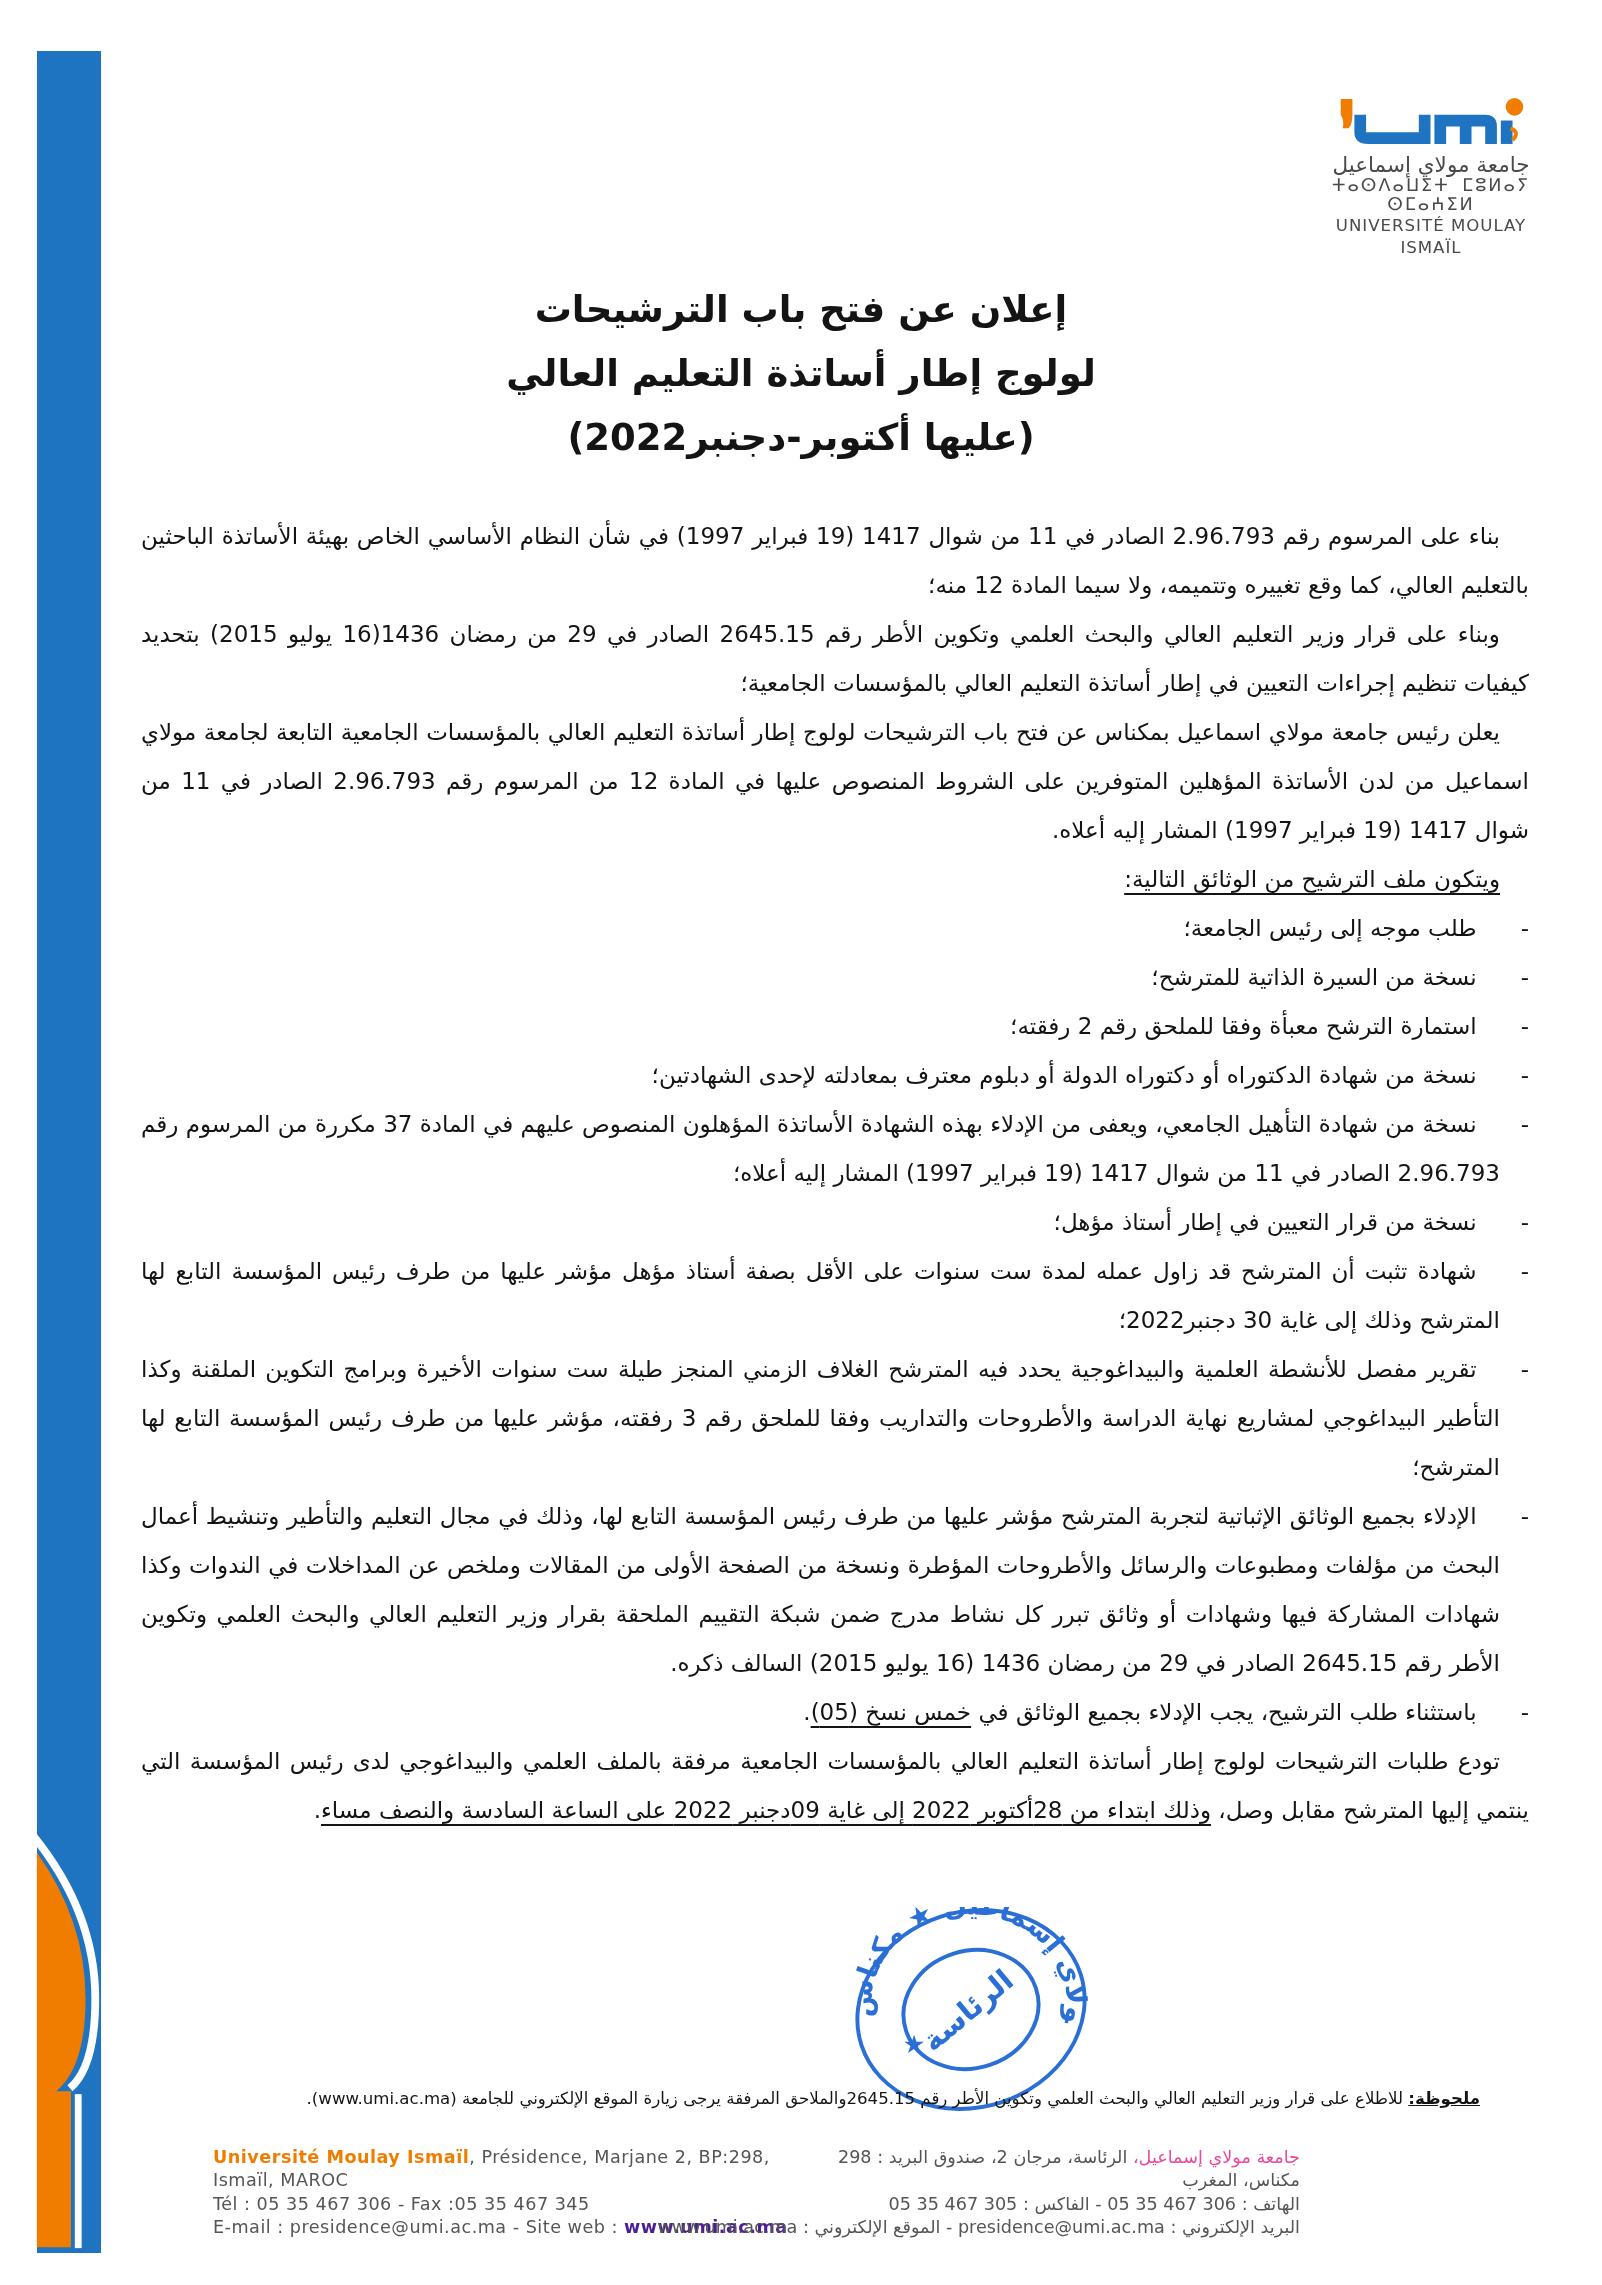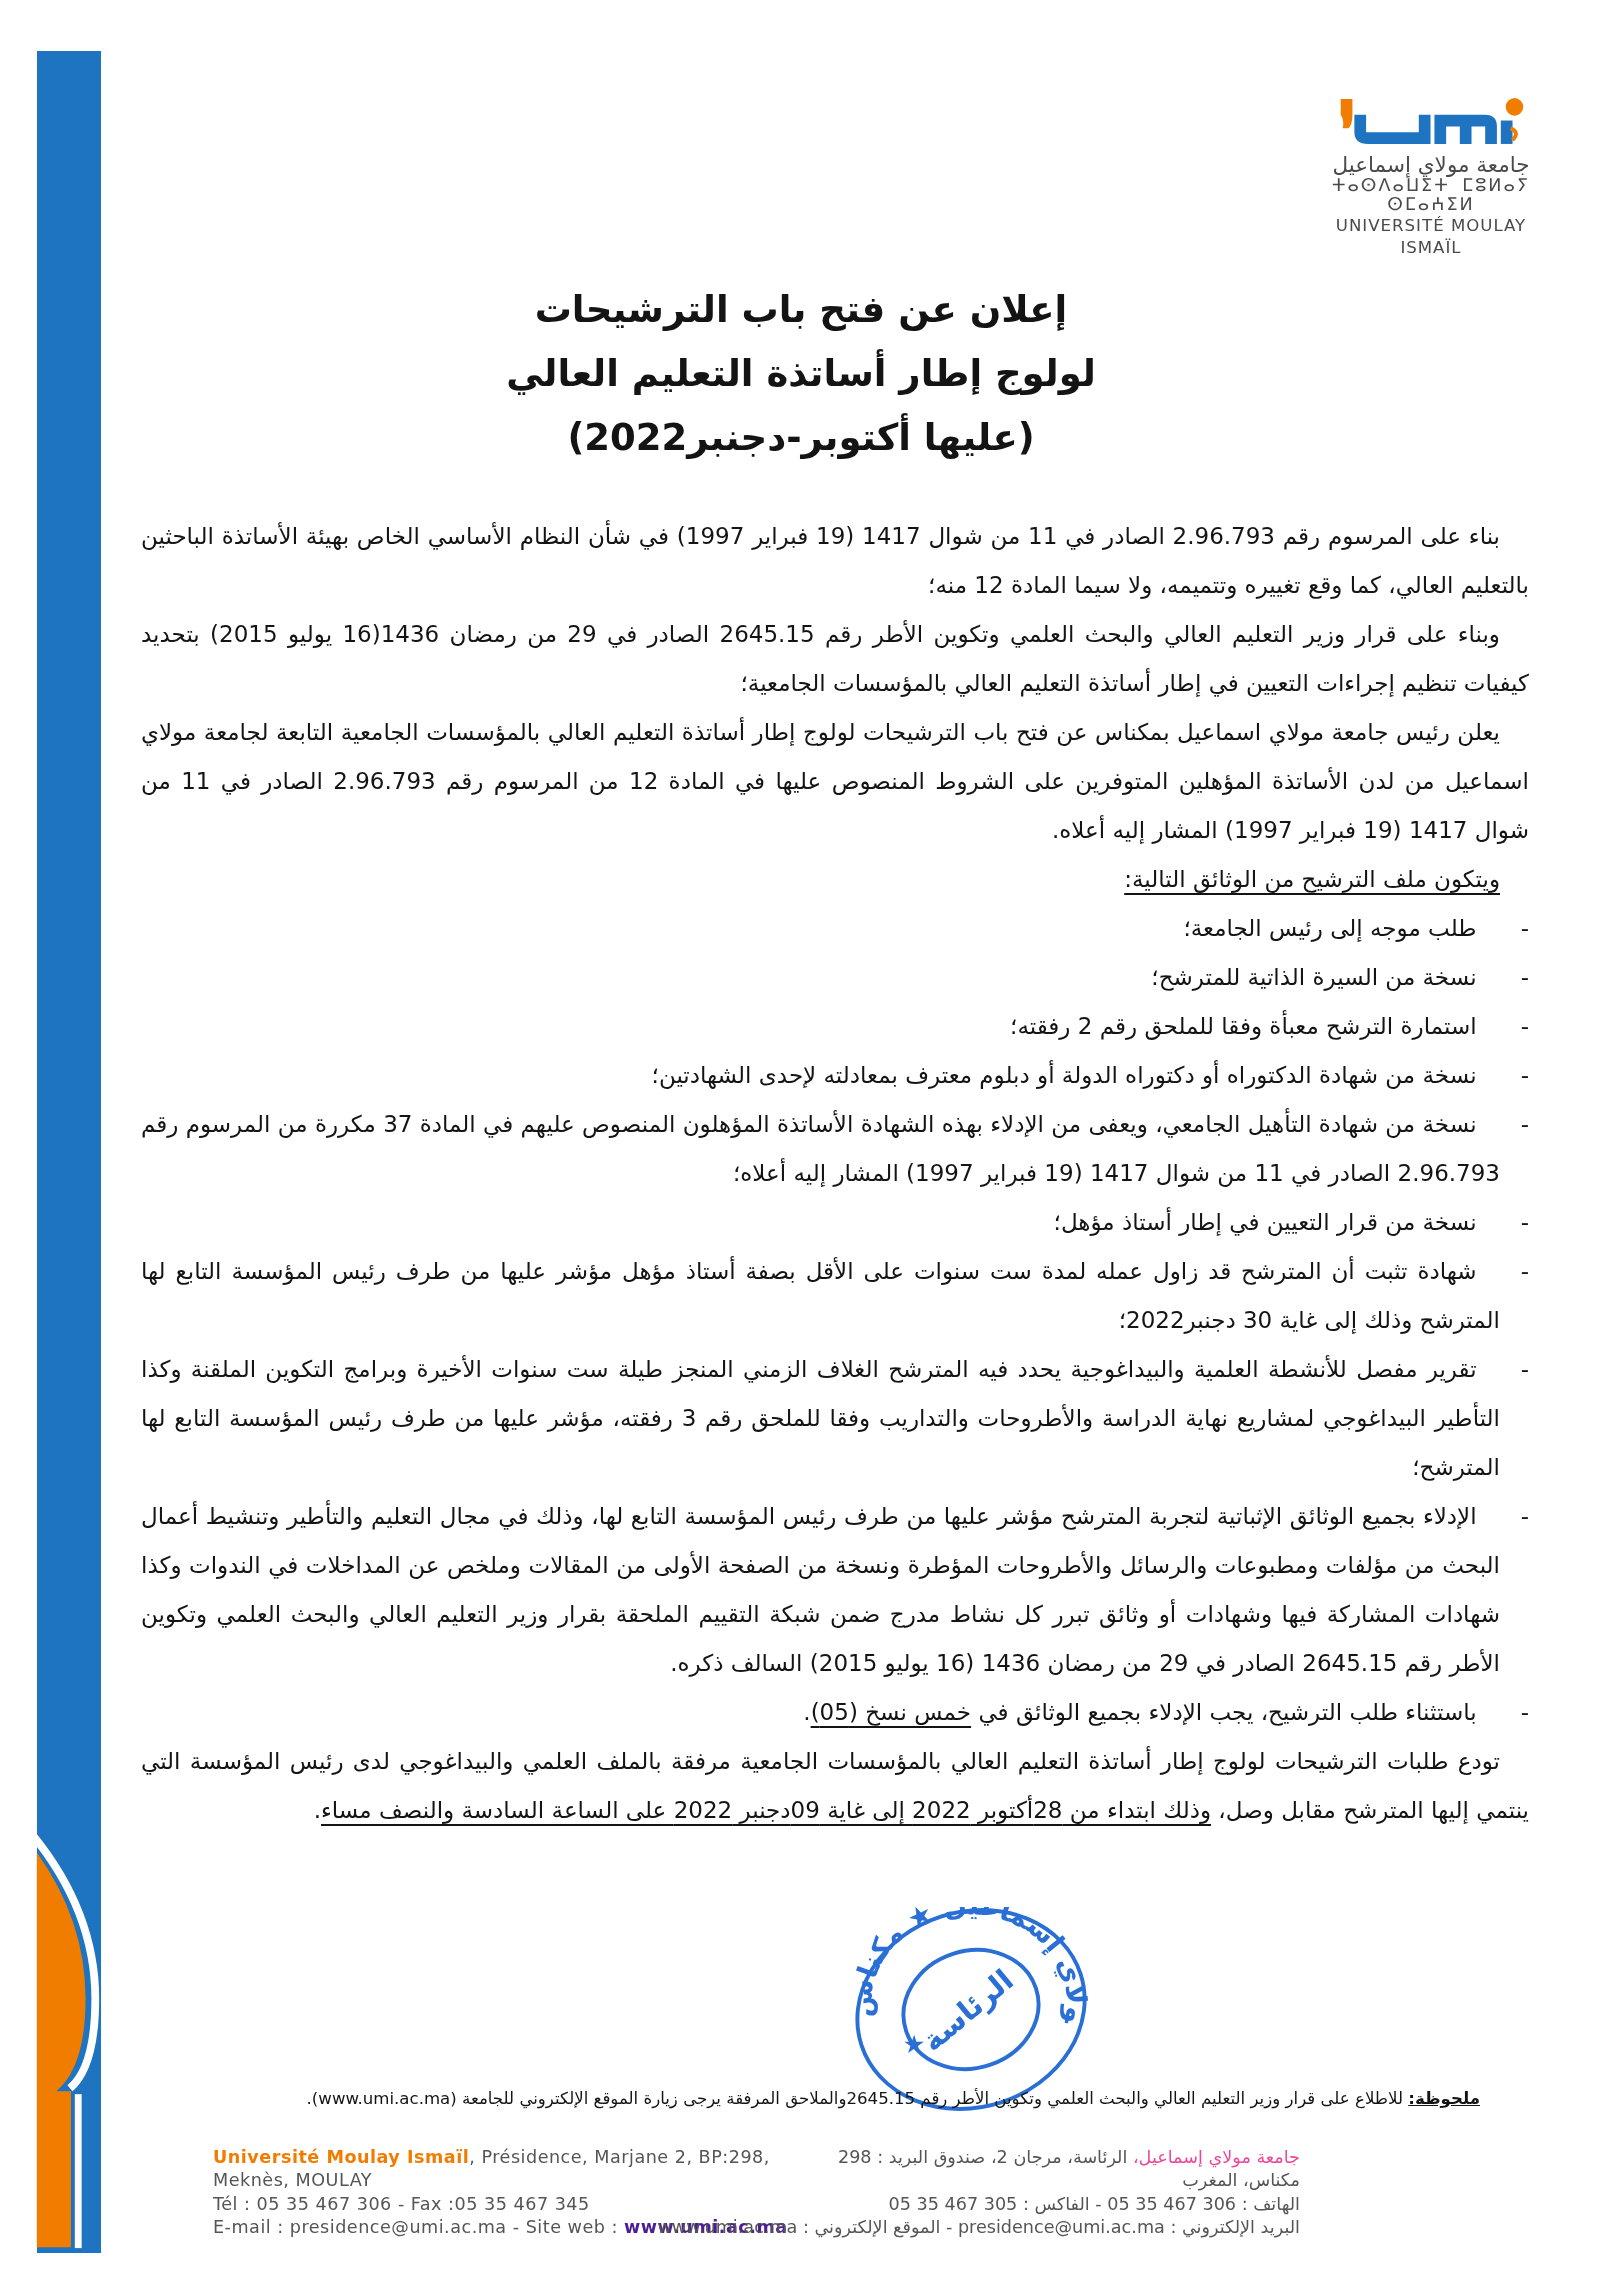--- a/index.html
+++ b/index.html
@@ -117,21 +117,21 @@
   <text x="130" y="115" text-anchor="middle" font-size="30" fill="#2a6fd6" font-weight="bold" transform="rotate(-40 130 110)">الرئاسة</text>
   <text x="60" y="150" font-size="26" fill="#2a6fd6">★</text>
 </svg>
 
 <div class="note">
   <span class="lbl">ملحوظة:</span><span> للاطلاع على قرار وزير التعليم العالي والبحث العلمي وتكوين الأطر رقم 2645.15والملاحق المرفقة يرجى زيارة الموقع الإلكتروني للجامعة (www.umi.ac.ma).</span>
 </div>
 
 <div class="footer-fr">
   <div><span class="org">Université Moulay Ismaïl</span><span>, Présidence, Marjane 2, BP:298,</span></div>
-  <div>Meknès, MOULAY</div>
+  <div>Ismaïl, MAROC</div>
   <div>Tél : 05 35 467 306 - Fax :05 35 467 345</div>
   <div><span>E-mail : presidence@umi.ac.ma - Site web : </span><span class="web">www.umi.ac.ma</span></div>
 </div>
 
 <div class="footer-ar">
   <div><span class="org">جامعة مولاي إسماعيل،</span><span> الرئاسة، مرجان 2، صندوق البريد : 298</span></div>
   <div>مكناس، المغرب</div>
   <div>الهاتف : 306 467 35 05 - الفاكس : 305 467 35 05</div>
   <div>البريد الإلكتروني : presidence@umi.ac.ma - الموقع الإلكتروني : www.umi.ac.ma</div>
 </div>

